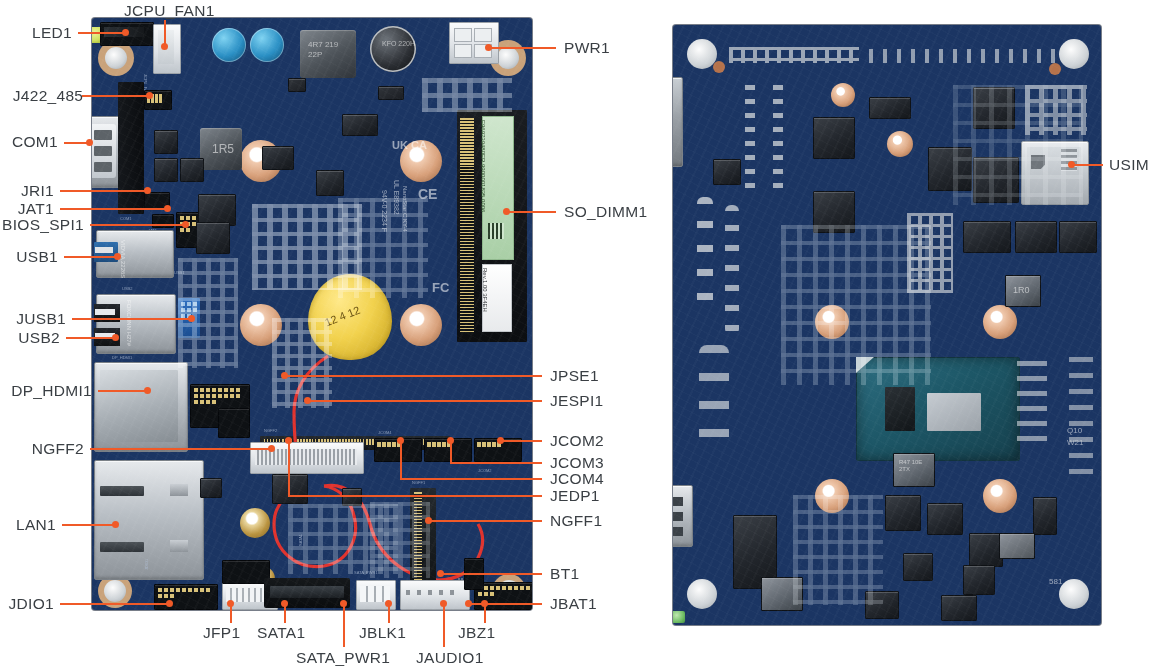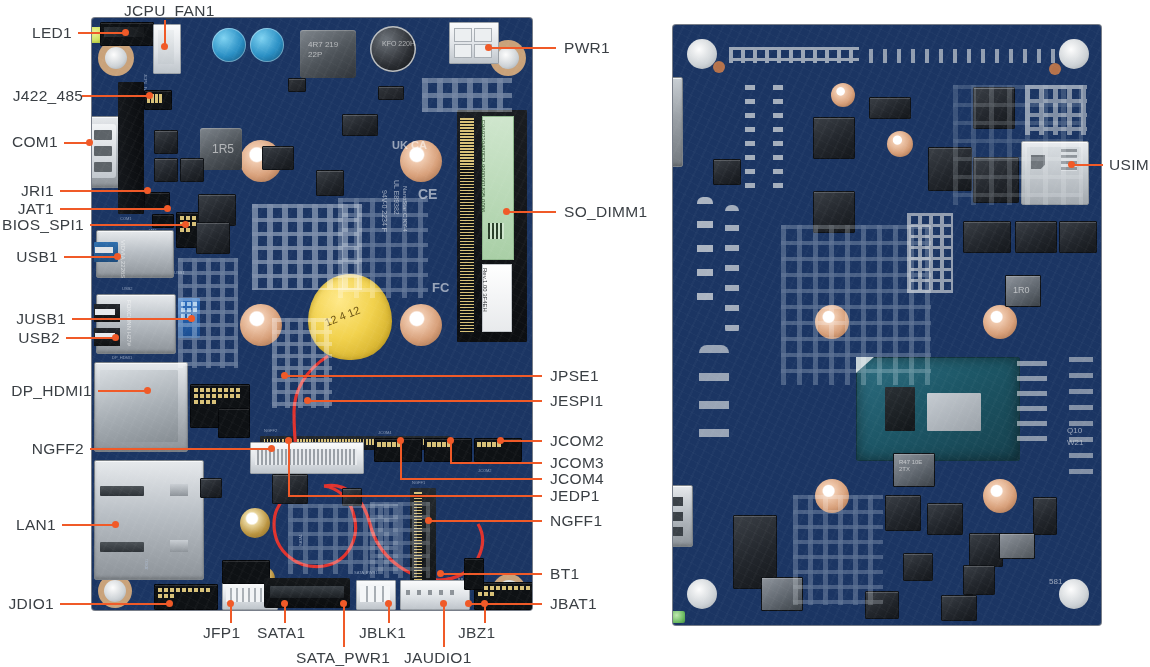--- a/index.html
+++ b/index.html
@@ -637,17 +637,17 @@
   <div class="lbl" style="left:550px;top:488px;">JEDP1</div>
   <div class="lbl" style="left:550px;top:513px;">NGFF1</div>
   <div class="lbl" style="left:550px;top:566px;">BT1</div>
   <div class="lbl" style="left:550px;top:596px;">JBAT1</div>
 
   <div class="lbl" style="left:203px;top:625px;">JFP1</div>
   <div class="lbl" style="left:257px;top:625px;">SATA1</div>
   <div class="lbl" style="left:359px;top:625px;">JBLK1</div>
   <div class="lbl" style="left:458px;top:625px;">JBZ1</div>
   <div class="lbl" style="left:296px;top:650px;">SATA_PWR1</div>
-  <div class="lbl" style="left:404px;top:650px;">JAUDIO1</div>
+  <div class="lbl" style="left:416px;top:650px;">JAUDIO1</div>
 
   <div class="lbl" style="left:1109px;top:157px;">USIM1</div>
 
 </div>
 
 </body></html>

